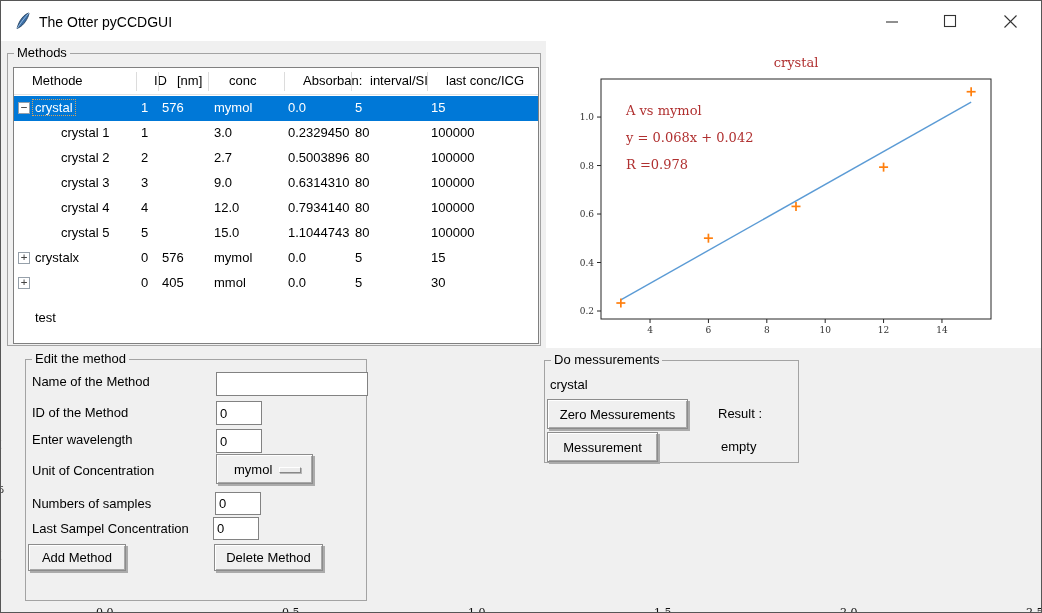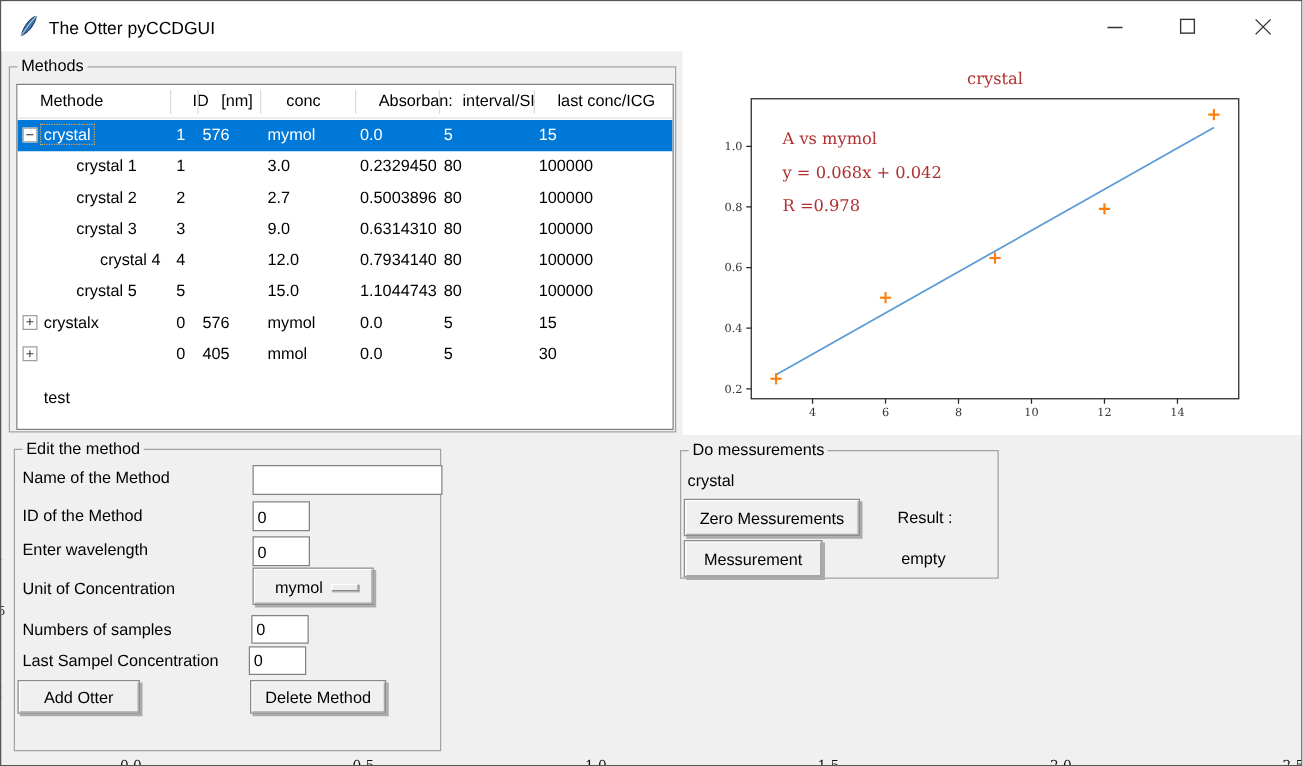--- a/index.html
+++ b/index.html
@@ -28,21 +28,21 @@
   .cell.absb{max-width:66px;overflow:hidden;}
   .expander{position:absolute;left:4px;top:6px;width:12px;height:12px;border:1px solid #96a0aa;background:#fff;
     color:#444;font-size:11px;line-height:10px;text-align:center;font-family:"DejaVu Sans Mono",monospace;}
   .focusbox{border:1px dotted #d8a35c;padding:0 2px;margin-left:-3px;}
   
   .figure{position:absolute;left:545px;top:40px;width:495px;height:307px;background:#fff;}
   .ptitle{font-family:"DejaVu Serif",serif;font-size:13px;fill:#b03030;text-anchor:middle;}
   .pann{font-family:"DejaVu Serif",serif;font-size:13px;fill:#b03030;}
   .ptick{font-family:"DejaVu Serif",serif;font-size:9px;fill:#333;}
   
-  .edit{left:10px;top:358px;width:342px;height:242px;}
+  .edit{left:24px;top:358px;width:342px;height:242px;}
   .do{left:543px;top:359px;width:255px;height:103px;}
   .flabel{position:absolute;left:6px;white-space:nowrap;}
   .entry{position:absolute;background:#fff;border:1px solid #828282;font:13px "Liberation Sans",sans-serif;
     padding:1px 3px;outline:none;}
   .btn{position:absolute;background:#f0f0f0;border:1px solid #8c8c8c;
     box-shadow:inset 1px 1px 0 #ffffff,inset -1px -1px 0 #a8a8a8,2px 2px 0 #ababab;
     font:13px "Liberation Sans",sans-serif;color:#000;display:flex;align-items:center;justify-content:center;
     white-space:nowrap;cursor:default;}
   .optmenu{position:absolute;left:190px;top:94px;width:97px;height:30px;justify-content:flex-start;padding-left:17px;}
   .opt-indicator{position:absolute;right:11px;top:12px;width:22px;height:6px;background:#ececec;
@@ -130,21 +130,21 @@
           <div class="trow" style="top: 103px;">
             <span class="cell" style="left: 47px;">crystal 3</span>
             <span class="cell" style="left: 127px;">3</span>
             <span class="cell" style="left: 148px;"></span>
             <span class="cell" style="left: 200px;">9.0</span>
             <span class="cell absb" style="left: 274px;">0.6314310</span>
             <span class="cell" style="left: 341px;">80</span>
             <span class="cell" style="left: 417px;">100000</span>
           </div>
           <div class="trow" style="top: 128px;">
-            <span class="cell" style="left: 47px; margin-left: 19px;">crystal 4</span>
+            <span class="cell" style="left: 47px;">crystal 4</span>
             <span class="cell" style="left: 127px;">4</span>
             <span class="cell" style="left: 148px;"></span>
             <span class="cell" style="left: 200px;">12.0</span>
             <span class="cell absb" style="left: 274px;">0.7934140</span>
             <span class="cell" style="left: 341px;">80</span>
             <span class="cell" style="left: 417px;">100000</span>
           </div>
           <div class="trow" style="top: 153px;">
             <span class="cell" style="left: 47px;">crystal 5</span>
             <span class="cell" style="left: 127px;">5</span>
@@ -238,21 +238,21 @@
       <span>mymol</span>
       <span class="opt-indicator"></span>
     </div>
 
     <span class="flabel" style="top:136px">Numbers of samples</span>
     <input class="entry" style="left: 189px; top: 132px; width: 46px; height: 23px;" value="0">
 
     <span class="flabel" style="top:161px">Last Sampel Concentration</span>
     <input class="entry" style="left: 187px; top: 157px; width: 46px; height: 23px;" value="0">
 
-    <div class="btn" style="left:2px;top:184px;width:98px;height:27px">Add Otter</div>
+    <div class="btn" style="left:2px;top:184px;width:98px;height:27px">Add Method</div>
     <div class="btn" style="left:188px;top:184px;width:109px;height:27px">Delete Method</div>
   </div>
 
   <div class="groupbox do">
     <span class="gb-label">Do messurements</span>
     <span class="plainlabel" style="left:5px;top:16px">crystal</span>
     <div class="btn" style="left:2px;top:38px;width:141px;height:30px">Zero Messurements</div>
     <span class="plainlabel" style="left:173px;top:45px">Result :</span>
     <div class="btn" style="left:2px;top:71px;width:111px;height:30px">Messurement</div>
     <span class="plainlabel" style="left:176px;top:78px">empty</span>

